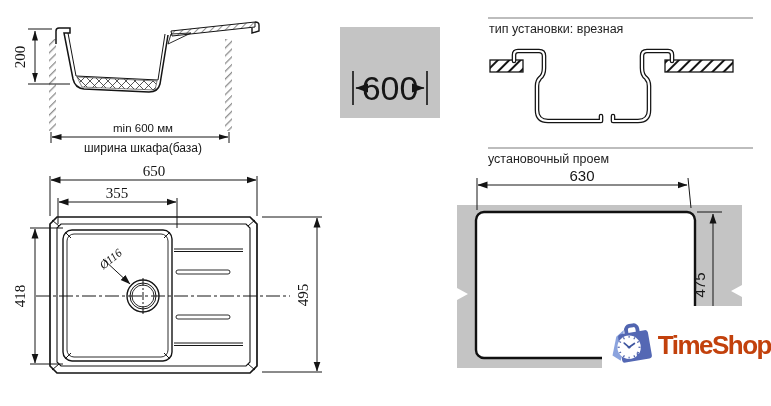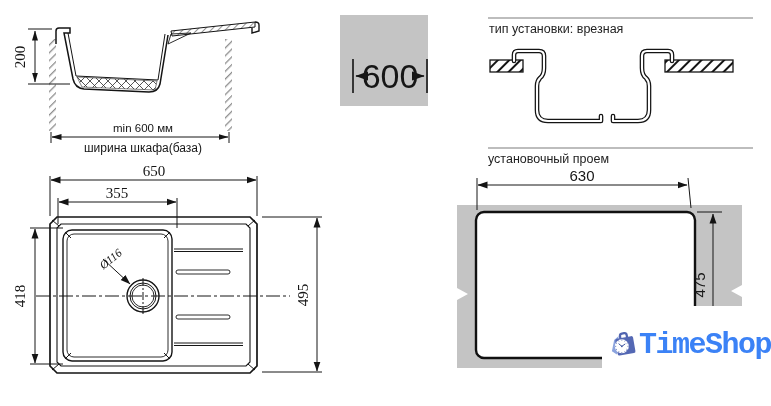--- a/index.html
+++ b/index.html
@@ -9,22 +9,22 @@
   svg text{fill:#161616;}
   .dim-serif{font-family:"Liberation Serif",serif;font-size:15px;}
   .dim-sans{font-family:"Liberation Sans",sans-serif;font-size:15px;}
   .lbl-sans{font-family:"Liberation Sans",sans-serif;font-size:12px;}
   .section-title{font-family:"Liberation Sans",sans-serif;font-size:12.5px;fill:#222;}
   .thin{stroke:#161616;stroke-width:1;fill:none;}
   .draw{stroke:#141414;fill:none;}
   #gray600{background:#c4c4c4;}
   #footnote{font-size:9.5px;color:#3f3f3f;white-space:nowrap;}
   #logo{display:flex;align-items:center;background:#fff;}
-  #logo-text{font-weight:bold;font-size:30px;letter-spacing:-1.5px;color:#3b82f6;
-             font-family:Liberation Mono, monospace;line-height:1;}
+  #logo-text{font-weight:bold;font-size:26px;letter-spacing:-1.5px;color:#c2410c;
+             font-family:Liberation Sans, sans-serif;line-height:1;}
 </style>
 </head>
 <body>
 
 <div id="stage">
 
   <svg class="abs" style="left:0;top:0" width="300" height="160" viewBox="0 0 300 160">
     <defs>
       <pattern id="hatchGray" width="5.5" height="5.5" patternUnits="userSpaceOnUse" patternTransform="rotate(45)">
         <line x1="0" y1="0" x2="0" y2="5.5" stroke="#8f8f8f" stroke-width="2.6"></line>
@@ -61,21 +61,21 @@
 
     <g>
       <line x1="51" y1="132" x2="51" y2="143" class="thin" stroke-width="0.8"></line>
       <line x1="229" y1="132" x2="229" y2="143" class="thin" stroke-width="0.8"></line>
       <line x1="52" y1="137" x2="228" y2="137" class="thin" marker-start="url(#arrA)" marker-end="url(#arrA)"></line>
       <text x="143" y="132" text-anchor="middle" style="font-size:11.5px">min 600 мм</text>
       <text x="143" y="152" text-anchor="middle" class="lbl-sans">ширина шкафа(база)</text>
     </g>
   </svg>
 
-  <div id="gray600" class="abs" style="left:340;top:15px;left:340px;width:88px;height:91px">
+  <div id="gray600" class="abs" style="left:340;top:27px;left:340px;width:100px;height:91px">
     <svg width="100" height="91" viewBox="0 0 100 91">
       <defs>
         <marker id="arrB" viewBox="0 0 10 10" refX="9.5" refY="5" markerWidth="9" markerHeight="9" orient="auto-start-reverse">
           <path d="M0,1.5 L10,5 L0,8.5 z" fill="#141414"></path>
         </marker>
       </defs>
       <line x1="13" y1="44" x2="13" y2="78" stroke="#141414" stroke-width="1.6"></line>
       <line x1="87" y1="44" x2="87" y2="78" stroke="#141414" stroke-width="1.6"></line>
       <line x1="25" y1="61" x2="16" y2="61" stroke="#141414" stroke-width="1.4" marker-end="url(#arrB)"></line>
       <line x1="75" y1="61" x2="84" y2="61" stroke="#141414" stroke-width="1.4" marker-end="url(#arrB)"></line>

